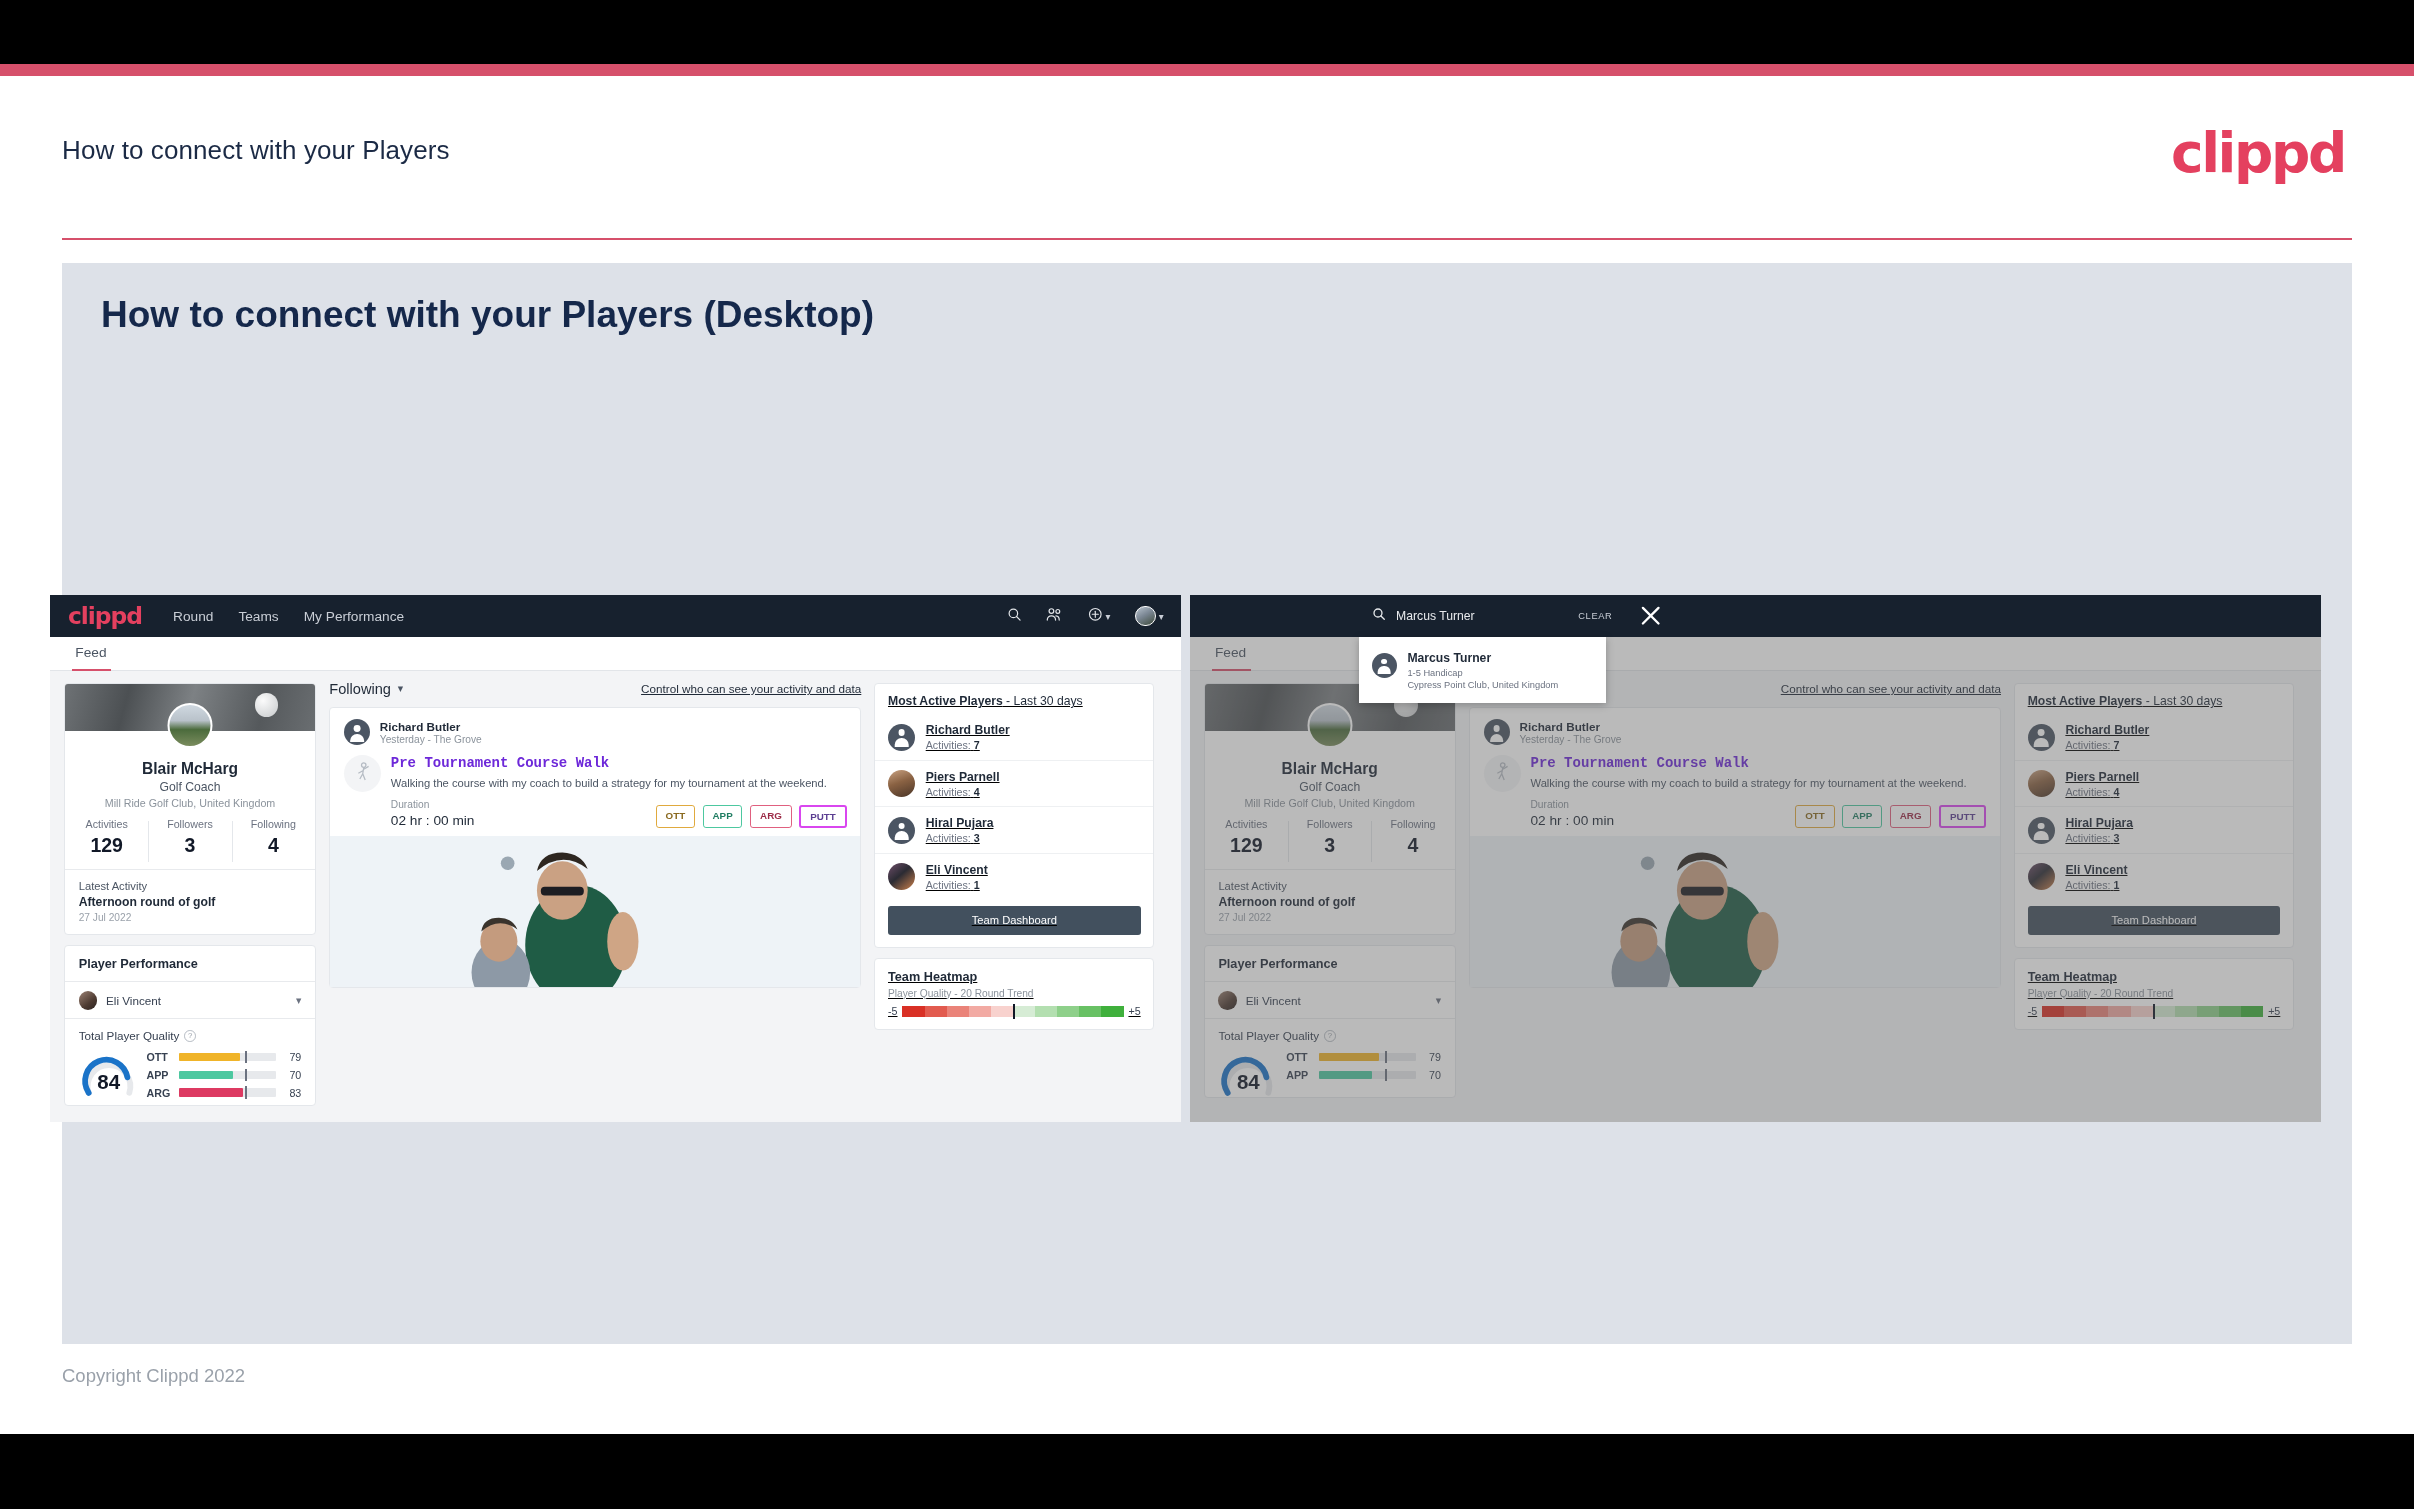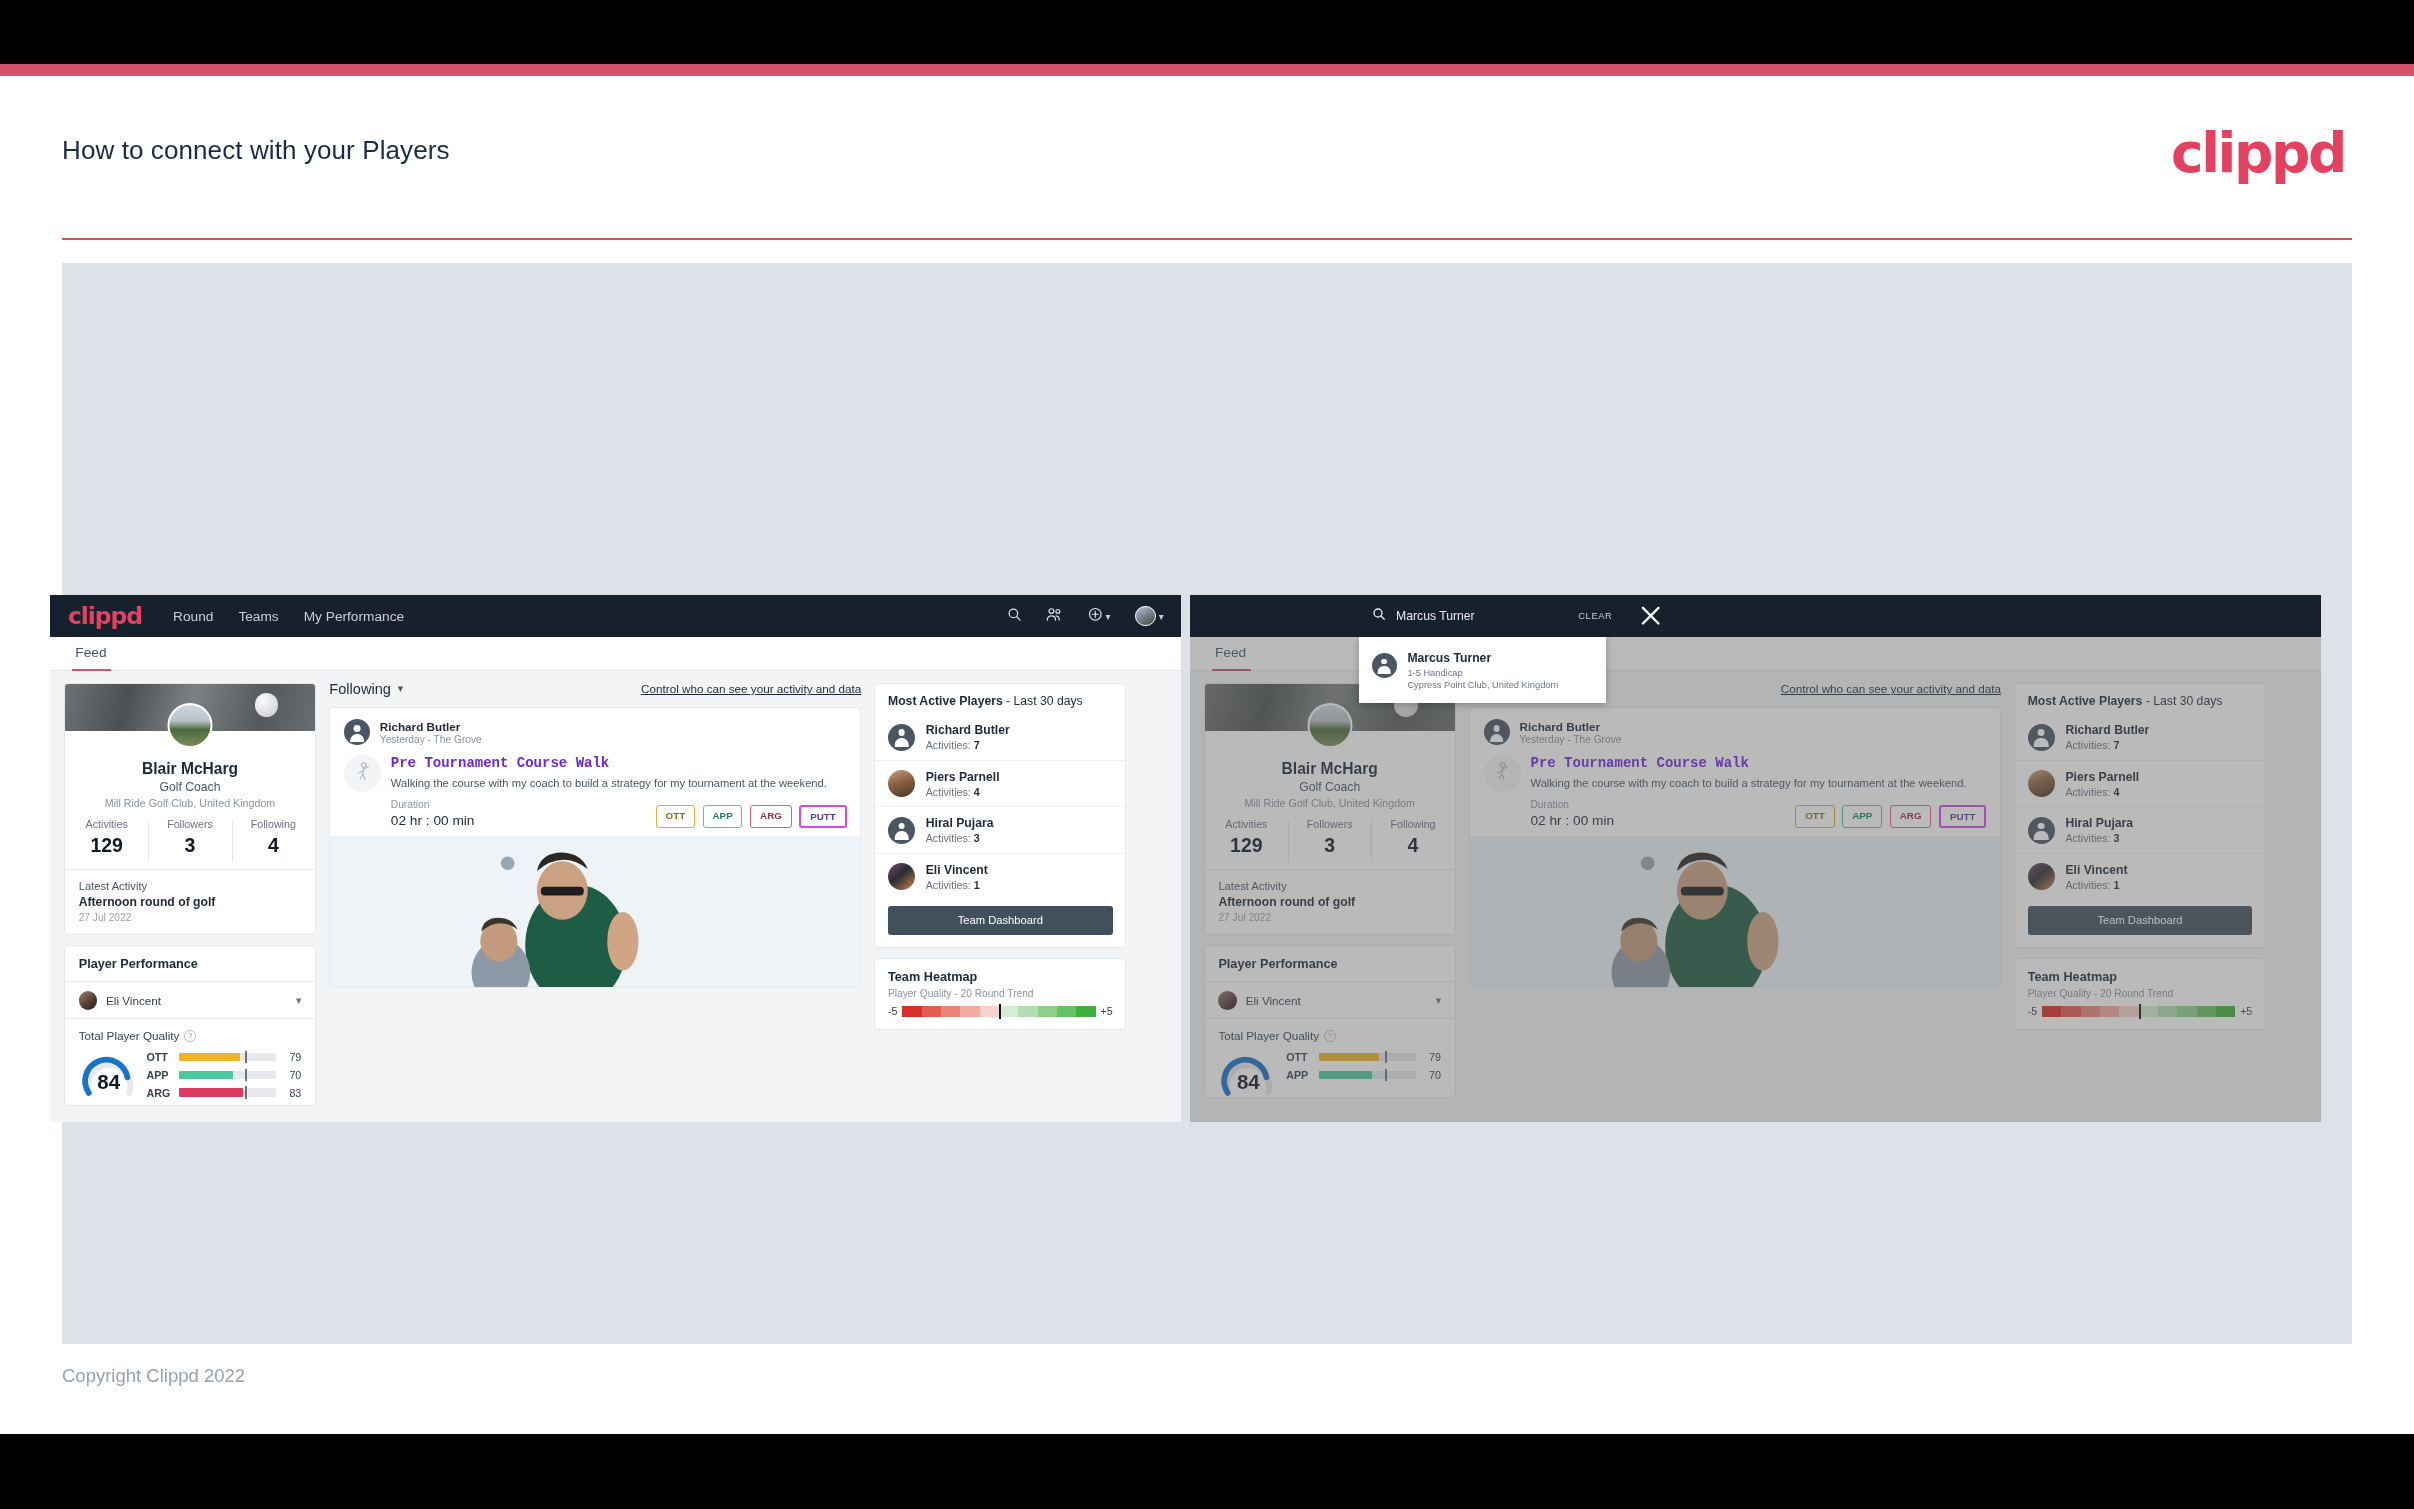--- a/index.html
+++ b/index.html
@@ -84,21 +84,21 @@
   }
   .app-tabs .tab { position:absolute; left:25px; top:7.8px; font-size:13.7px; color:#4b5563; }
   .tab-underline { position:absolute; left:21.5px; top:32px; width:39px; height:2.9px; background:#d6506b; }
 
   
   .app-body { position:absolute; left:0; top:76px; width:1131px; height:451px;
               background:#f3f4f6; }
 
   .col-left  { position:absolute; left:13.7px;  top:11.7px; width:252px; }
   .col-mid   { position:absolute; left:279px; top:9.8px; width:532px; }
-  .col-right { position:absolute; left:824px; top:11.7px; width:252px; }
+  .col-right { position:absolute; left:824px; top:11.7px; width:280px;text-decoration:underline; }
 
   .card { background:#fff; border:1px solid #e4e7eb; border-radius:3.9px; }
 
   
   .pc-banner { height:47px;
       background:linear-gradient(105deg,#6e7275 0%,#4c5053 25%,#7d8184 50%,#55595c 78%,#6a6e71 100%);
       position:relative; border-radius:2.9px 2.9px 0 0;}
   .pc-ball { position:absolute; right:37px; top:9.8px; width:23.4px; height:23.4px; border-radius:50%;
       background:radial-gradient(circle at 35% 32%,#fbfbfb,#c6c9cb); }
   .pc-avatar { position:absolute; left:50%; top:19.5px; transform:translateX(-50%);
@@ -247,20 +247,21 @@
 <div class="accent-bar"></div>
 
 <div class="slide">
 
   <div class="slide-head-title">How to connect with your Players</div>
   <div class="brand-logo">clippd</div>
   <div class="head-rule"></div>
 
   <div class="body-panel">
 
+    <div class="title-main">How to connect with your Players (Desktop)</div>
 
     <div class="caption caption-1">1) On your Feed, click on the search icon in the top right of the screen.</div>
     <div class="caption caption-2">2) Search for the Player you wish to connect with.</div>
 
     <div class="shot shot-1">
 
       <div class="app-nav">
         <span class="app-logo">clippd</span>
         <span class="app-nav-links">
           <span>Round</span>

